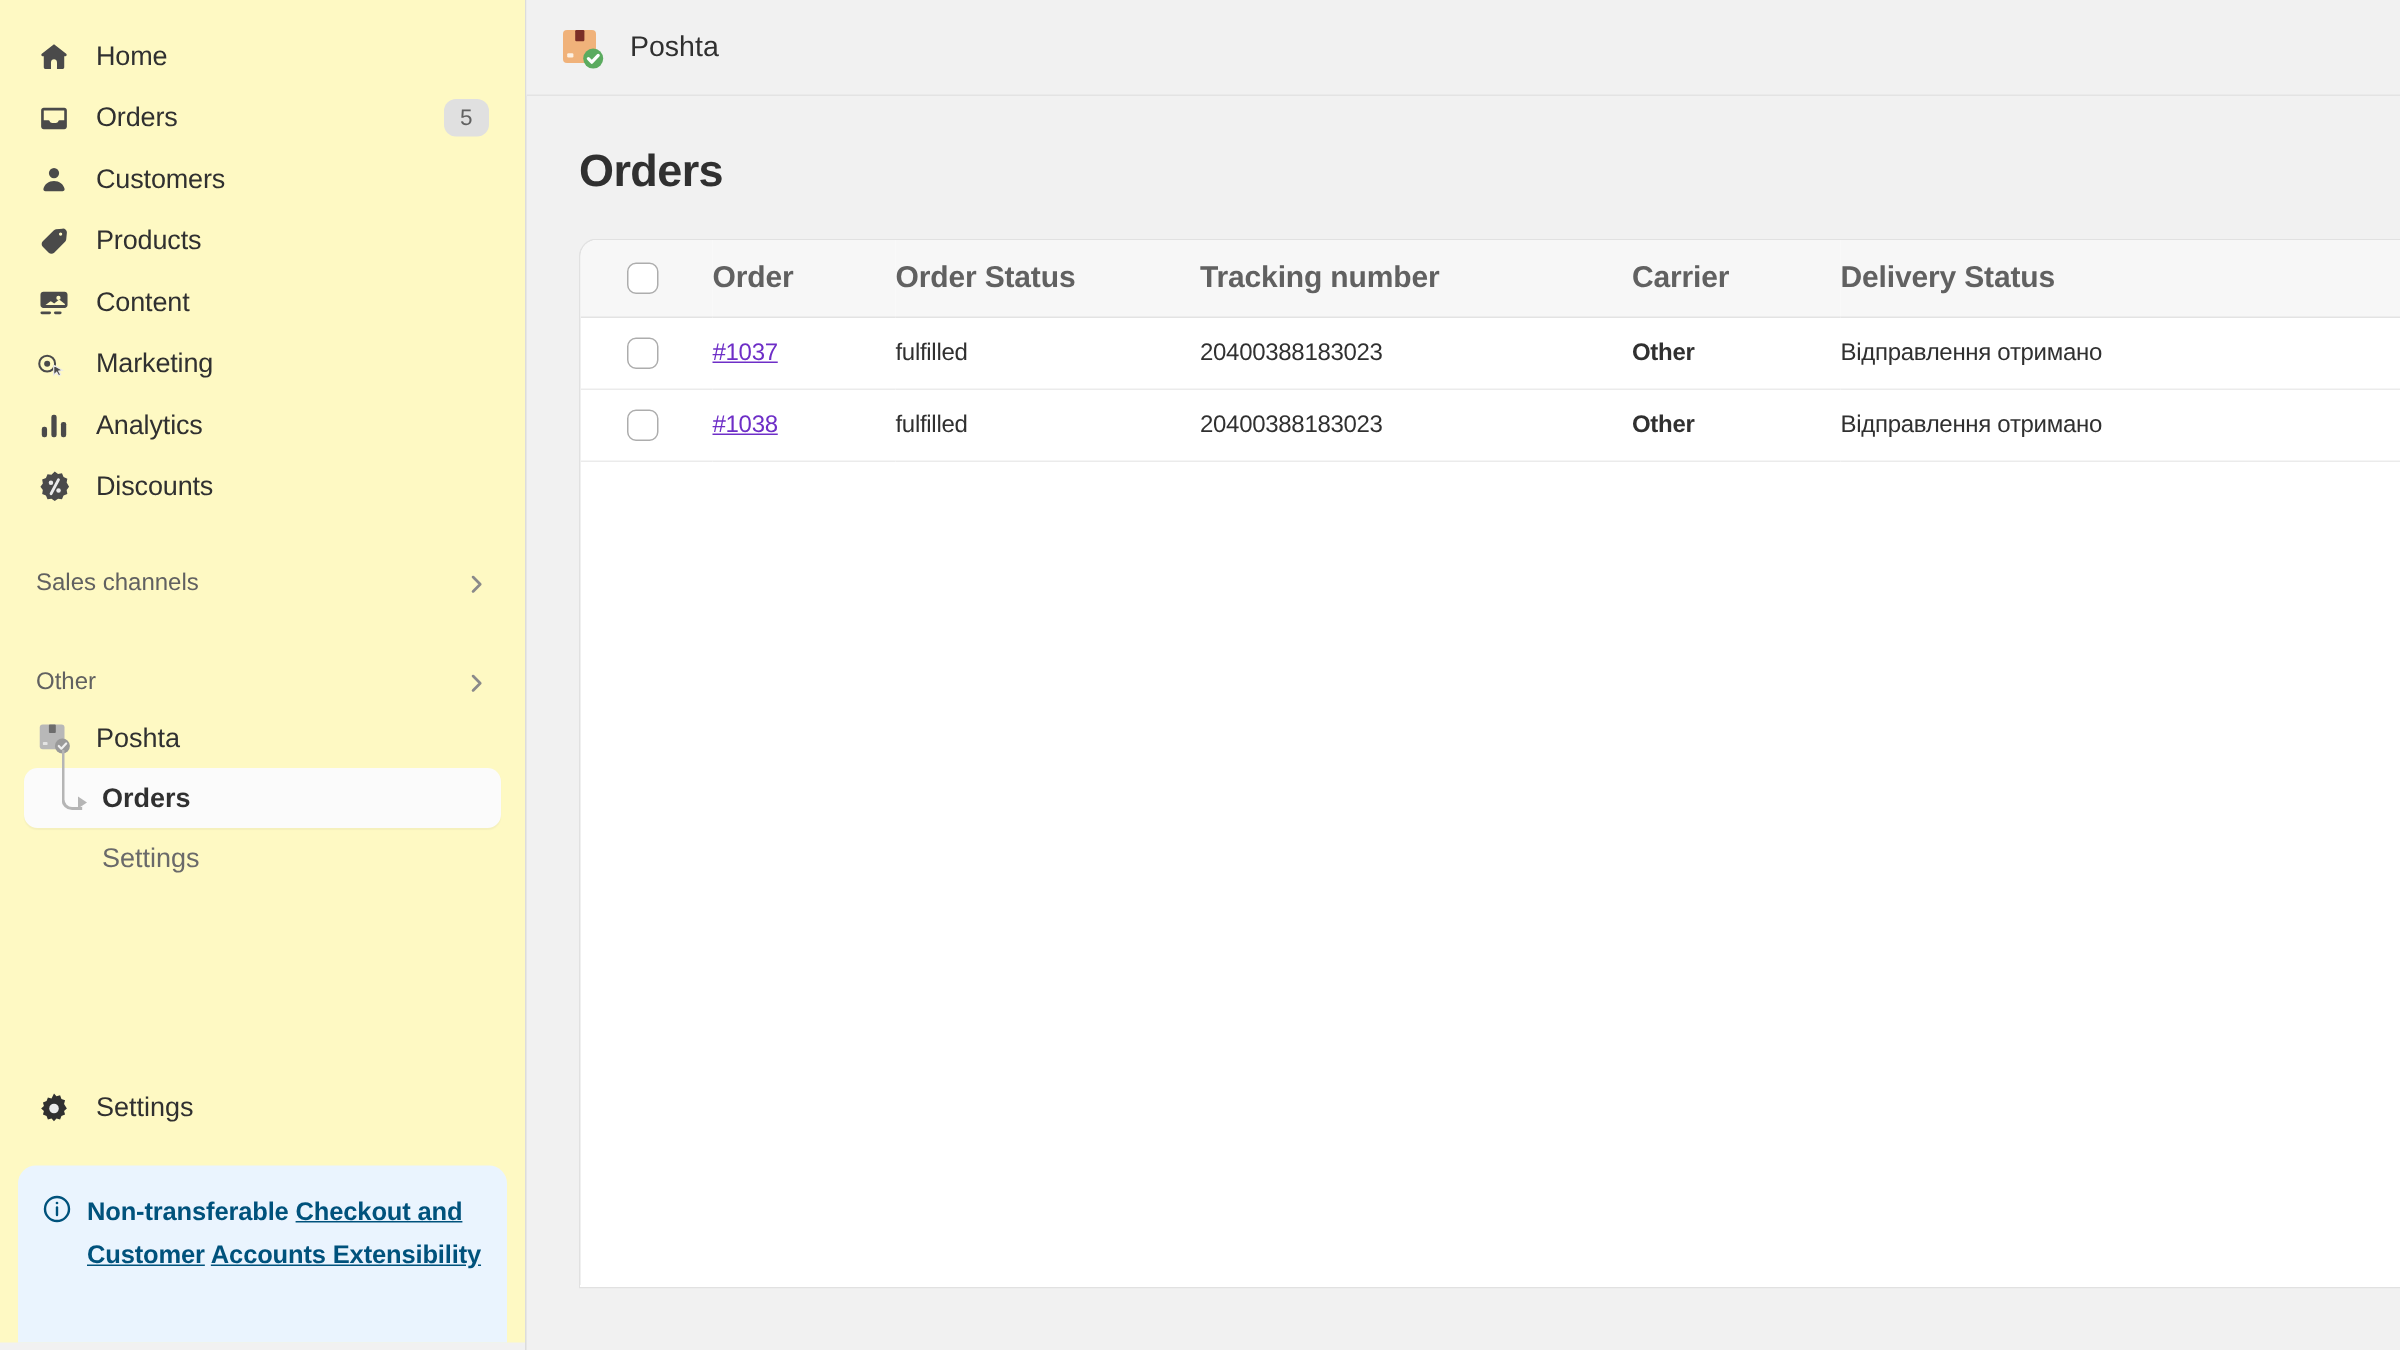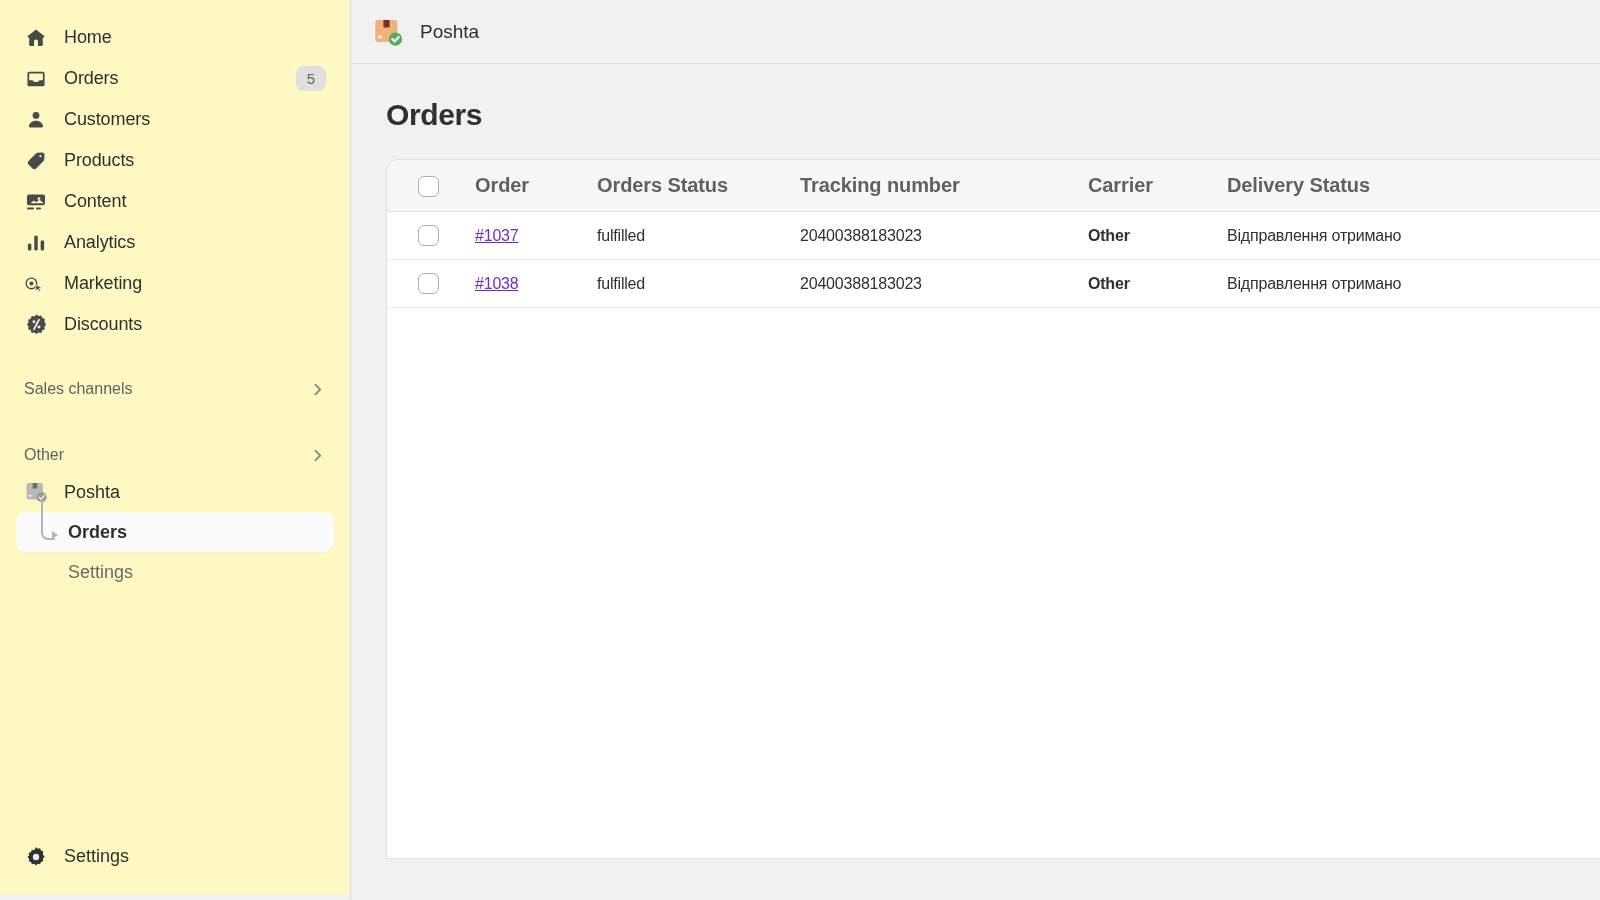--- a/index.html
+++ b/index.html
@@ -267,40 +267,40 @@
               <path d="M3.6 3.2h12.8c1 0 1.8.8 1.8 1.8v6.2c0 1-.8 1.8-1.8 1.8H3.6c-1 0-1.8-.8-1.8-1.8V5c0-1 .8-1.8 1.8-1.8zm9.1 2.4a1.3 1.3 0 1 0 0 2.6 1.3 1.3 0 0 0 0-2.6zM3.4 11.2h13.2v-.6l-2.9-2.3a.9.9 0 0 0-1.1 0l-2.5 2-1.5-1.1a.9.9 0 0 0-1.1 0l-4.1 3v-1z"></path>
               <rect x="1.8" y="15.1" width="6.4" height="1.7" rx=".85"></rect>
               <rect x="10" y="15.1" width="4.6" height="1.7" rx=".85"></rect>
             </svg>
         </span>
         <span class="lbl">Content</span>
       </div>
 
       <div class="nav-item">
         <span class="ic">
+          <svg width="22" height="22" viewBox="0 0 20 20" fill="none" stroke="#4a4a4a" stroke-width="1.7">
+              <circle cx="9.3" cy="9.3" r="6.6"></circle>
+              <circle cx="9.3" cy="9.3" r="2.5" fill="#4a4a4a" stroke="none"></circle>
+            </svg>
+          <svg width="11" height="11" viewBox="0 0 10 10" fill="#4a4a4a" style="position:relative;left:-5px;top:5px">
+              <path d="M1 0l7.2 4.2-3 .7 1.6 3-1.7.9-1.6-3L1 8.2V0z" stroke="#ebebeb" stroke-width="1"></path>
+            </svg>
+        </span>
+        <span class="lbl">Marketing</span>
+      </div>
+
+      <div class="nav-item">
+        <span class="ic">
           <svg width="22" height="22" viewBox="0 0 20 20" fill="#4a4a4a">
               <rect x="2.6" y="10.4" width="3.2" height="6.4" rx="1.4"></rect>
               <rect x="8.4" y="3.2" width="3.2" height="13.6" rx="1.4"></rect>
               <rect x="14.2" y="7.6" width="3.2" height="9.2" rx="1.4"></rect>
             </svg>
         </span>
         <span class="lbl">Analytics</span>
-      </div>
-
-      <div class="nav-item">
-        <span class="ic">
-          <svg width="22" height="22" viewBox="0 0 20 20" fill="none" stroke="#4a4a4a" stroke-width="1.7">
-              <circle cx="9.3" cy="9.3" r="6.6"></circle>
-              <circle cx="9.3" cy="9.3" r="2.5" fill="#4a4a4a" stroke="none"></circle>
-            </svg>
-          <svg width="11" height="11" viewBox="0 0 10 10" fill="#4a4a4a" style="position:relative;left:-5px;top:5px">
-              <path d="M1 0l7.2 4.2-3 .7 1.6 3-1.7.9-1.6-3L1 8.2V0z" stroke="#ebebeb" stroke-width="1"></path>
-            </svg>
-        </span>
-        <span class="lbl">Marketing</span>
       </div>
 
       <div class="nav-item">
         <span class="ic">
           <svg width="23" height="23" viewBox="0 0 20 20" fill="#4a4a4a">
               <path d="M10 1.2l1.9 1.4 2.3-.4.9 2.2 2.2.9-.4 2.3L18.3 10l-1.4 1.9.4 2.3-2.2.9-.9 2.2-2.3-.4L10 18.3l-1.9-1.4-2.3.4-.9-2.2-2.2-.9.4-2.3L1.7 10l1.4-1.9-.4-2.3 2.2-.9.9-2.2 2.3.4L10 1.2z"></path>
               <g fill="#ebebeb">
                 <circle cx="7.8" cy="7.7" r="1.3"></circle>
                 <circle cx="12.2" cy="12.2" r="1.3"></circle>
                 <rect x="9.2" y="4.6" width="1.6" height="10.8" rx=".8" transform="rotate(28 10 10)"></rect>
@@ -361,20 +361,34 @@
       <div class="settings-row">
         <span class="ic">
           <svg width="22" height="22" viewBox="0 0 20 20" fill="#303030">
               <path d="M10 .9l1.5 1.7 2.2-.6.8 2.2 2.2.8-.6 2.2L17.8 10l-1.7 1.5.6 2.2-2.2.8-.8 2.2-2.2-.6L10 17.8l-1.5-1.7-2.2.6-.8-2.2-2.2-.8.6-2.2L2.2 10l1.7-1.5-.6-2.2 2.2-.8.8-2.2 2.2.6L10 .9z"></path>
               <circle cx="10" cy="10" r="2.9" fill="#ebebeb"></circle>
             </svg>
         </span>
         <span class="lbl">Settings</span>
       </div>
 
+      <div class="notice">
+        <span class="info-ic">
+          <svg width="20" height="20" viewBox="0 0 20 20" fill="none" stroke="#00527c" stroke-width="1.6">
+              <circle cx="10" cy="10" r="8"></circle>
+              <path d="M10 9v5" stroke-linecap="round"></path>
+              <circle cx="10" cy="6" r=".9" fill="#00527c" stroke="none"></circle>
+            </svg>
+        </span>
+        <div class="txt">
+          <span>Non-transferable</span>
+          <span class="ln">Checkout and Customer</span>
+          <span class="ln">Accounts Extensibility</span>
+        </div>
+      </div>
     </div>
   </aside>
 
   <main class="main">
 
     <div class="topbar">
       <span class="logo">
         <svg width="32" height="32" viewBox="0 0 24 24">
           <rect x="2.5" y="3" width="16.5" height="16.5" rx="2" fill="#f0b27a"></rect>
           <rect x="8.6" y="3" width="4.6" height="5.6" rx=".6" fill="#7b2e26"></rect>
@@ -390,21 +404,21 @@
       <h1 class="page-title">Orders</h1>
 
       <div class="card">
         <table class="orders">
           <thead>
             <tr>
               <th class="col-chk">
                 <span class="chk"></span>
               </th>
               <th class="col-order">Order</th>
-              <th class="col-ostat">Orders Status</th>
+              <th class="col-ostat">Order Status</th>
               <th class="col-track">Tracking number</th>
               <th class="col-carrier">Carrier</th>
               <th class="col-dstat">Delivery Status</th>
             </tr>
           </thead>
           <tbody>
             <tr>
               <td class="col-chk">
                 <span class="chk"></span>
               </td>

